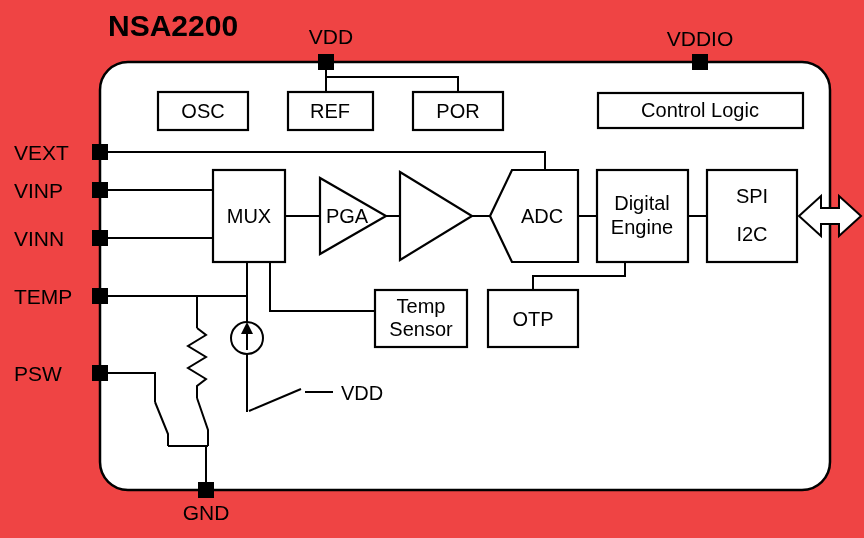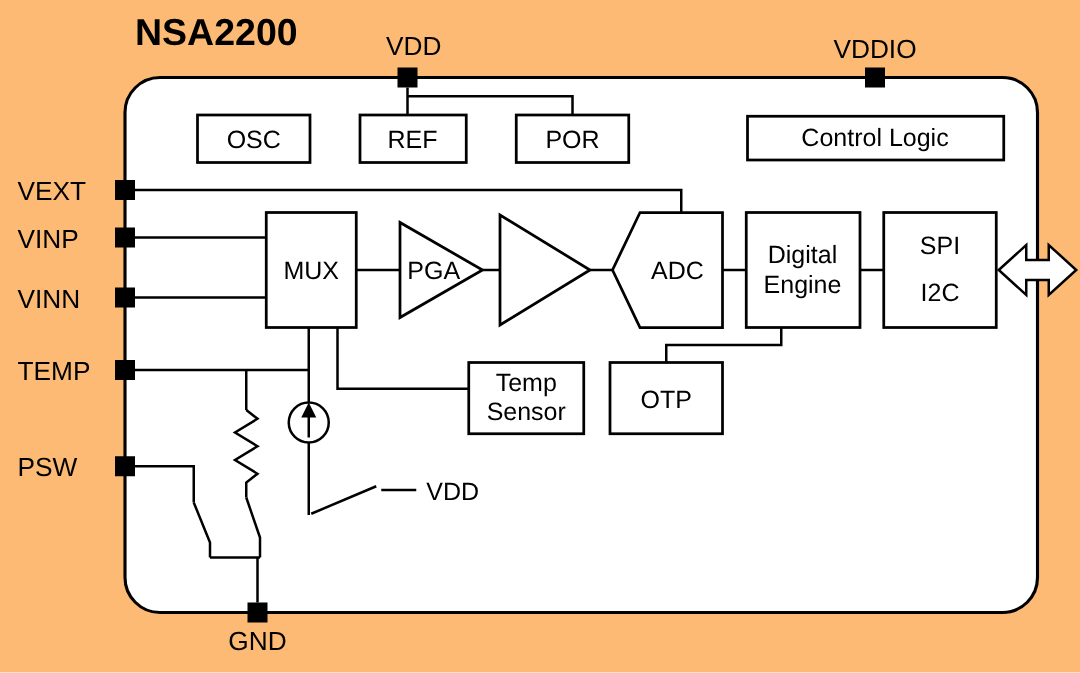--- a/index.html
+++ b/index.html
@@ -3,21 +3,21 @@
 <meta charset="utf-8">
 <style>
   html, body {
     margin: 0;
     padding: 0;
     background: #ffffff;
   }
   .stage {
     width: 864px;
     height: 538px;
-    background: #fdba74;
+    background: #ef4444;
     position: relative;
     overflow: hidden;
     font-family: "Liberation Sans", sans-serif;
   }
   svg text {
     font-family: "Liberation Sans", sans-serif;
     fill: #000000;
   }
   .title-text {
     font-size: 30px;

